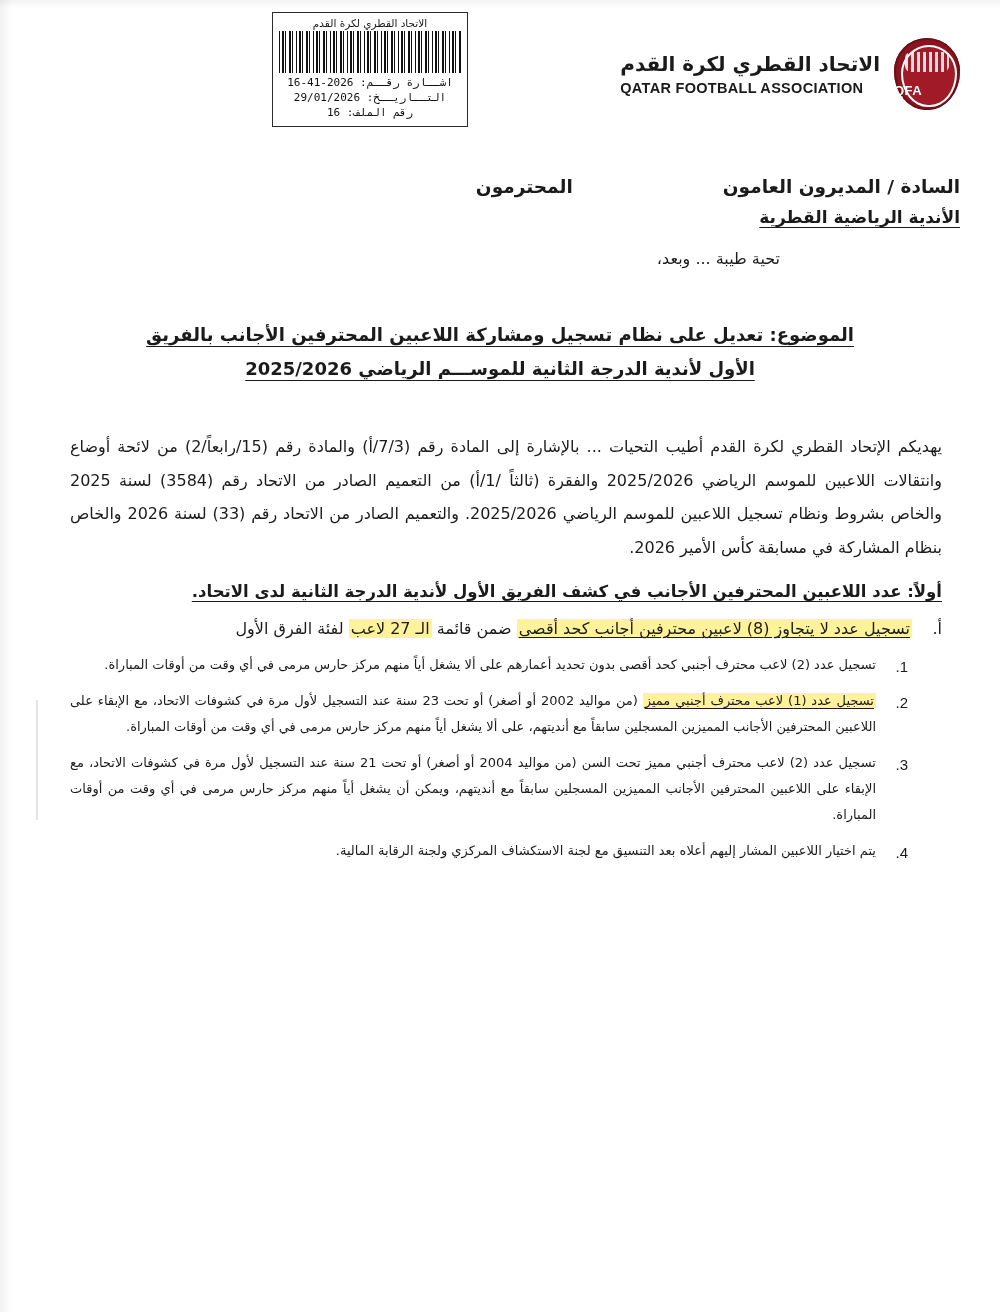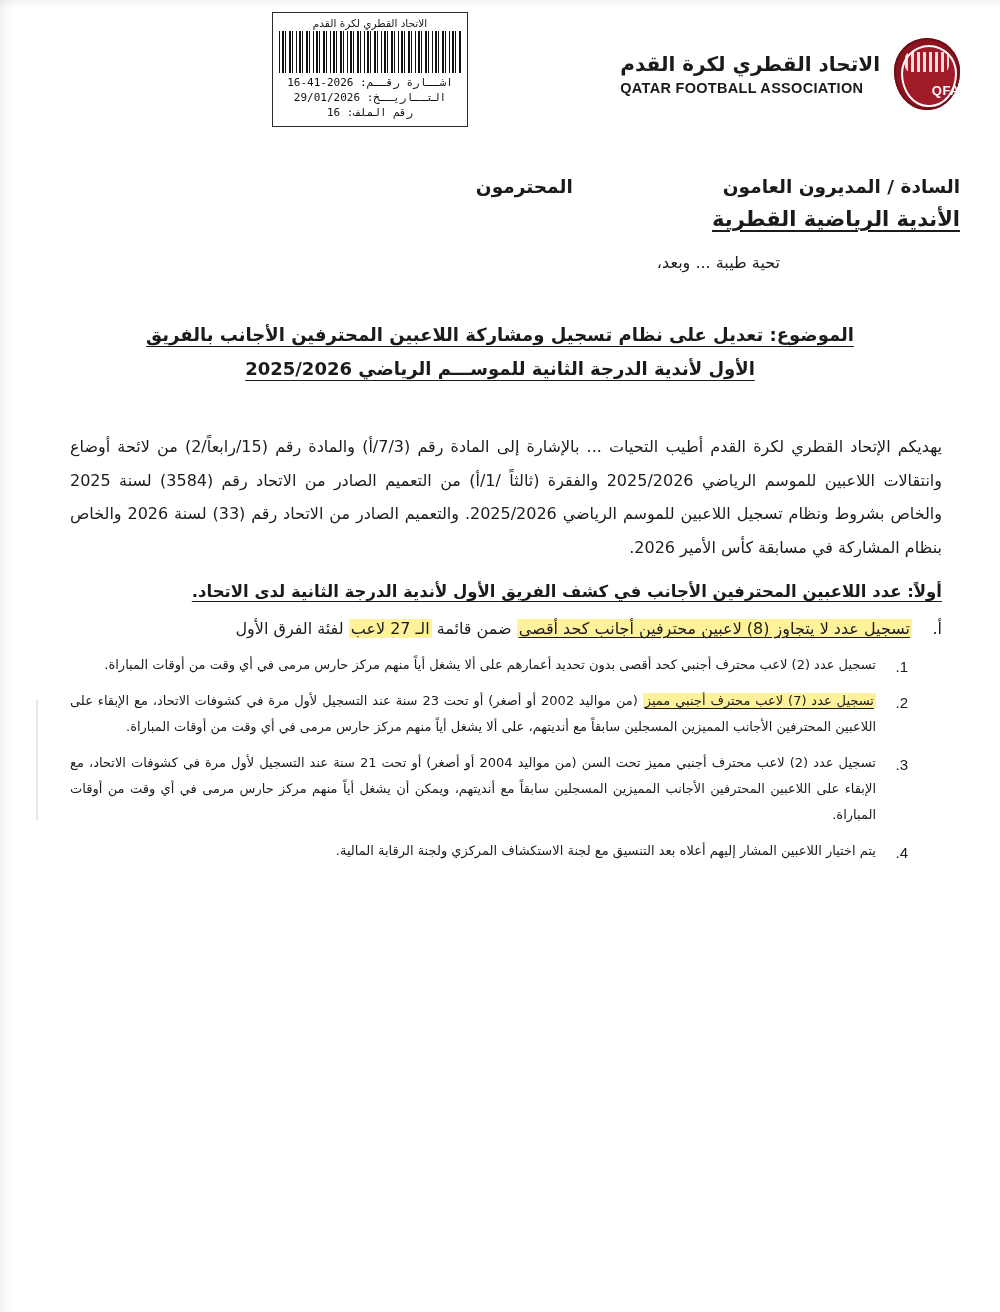--- a/index.html
+++ b/index.html
@@ -75,21 +75,21 @@
     background:
       repeating-linear-gradient(90deg, #ffffff 0 3px, transparent 3px 6px);
     opacity: .85;
     border-radius: 6px;
   }
   .crest .qfa {
     position: absolute;
     left: 0;
     right: 0;
     bottom: 12px;
-    text-align: right;
+    text-align: left;
     color: #ffffff;
     font-size: 13px;
     font-weight: bold;
     letter-spacing: .5px;
     font-family: "Liberation Sans", sans-serif;
   }
 
   .assoc-names {
     display: flex;
     flex-direction: column;
@@ -162,21 +162,21 @@
     flex-direction: row;
     justify-content: flex-start;
     gap: 150px;
     font-size: 18.5px;
     font-weight: bold;
   }
   .addr-main { white-space: nowrap; }
   .addr-resp { white-space: nowrap; }
   .addr-sub {
     margin-top: 10px;
-    font-size: 21px;
+    font-size: 17px;
     font-weight: bold;
     text-decoration: underline;
     text-underline-offset: 4px;
   }
   .greeting {
     margin-top: 22px;
     font-size: 16px;
     text-align: right;
     padding-left: 0;
     padding-right: 180px;
@@ -366,21 +366,21 @@
     <div class="section-title">أولاً: عدد اللاعبين المحترفين الأجانب في كشف الفريق الأول لأندية الدرجة الثانية لدى الاتحاد.</div>
 
     <ul class="lettered">
       <li>
         <span class="marker">أ.</span>
         <span class="hl-u">تسجيل عدد لا يتجاوز (8) لاعبين محترفين أجانب كحد أقصى</span><span> ضمن قائمة </span><span class="hl">الـ 27 لاعب</span><span> لفئة الفرق الأول</span>
 
         <ol class="numbered">
           <li>تسجيل عدد (2) لاعب محترف أجنبي كحد أقصى بدون تحديد أعمارهم على ألا يشغل أياً منهم مركز حارس مرمى في أي وقت من أوقات المباراة.</li>
           <li>
-            <span class="hl-u">تسجيل عدد (7) لاعب محترف أجنبي مميز</span><span> (من مواليد 2002 أو أصغر) أو تحت 23 سنة عند التسجيل لأول مرة في كشوفات الاتحاد، مع الإبقاء على اللاعبين المحترفين الأجانب المميزين المسجلين سابقاً مع أنديتهم، على ألا يشغل أياً منهم مركز حارس مرمى في أي وقت من أوقات المباراة.</span>
+            <span class="hl-u">تسجيل عدد (1) لاعب محترف أجنبي مميز</span><span> (من مواليد 2002 أو أصغر) أو تحت 23 سنة عند التسجيل لأول مرة في كشوفات الاتحاد، مع الإبقاء على اللاعبين المحترفين الأجانب المميزين المسجلين سابقاً مع أنديتهم، على ألا يشغل أياً منهم مركز حارس مرمى في أي وقت من أوقات المباراة.</span>
           </li>
           <li>تسجيل عدد (2) لاعب محترف أجنبي مميز تحت السن (من مواليد 2004 أو أصغر) أو تحت 21 سنة عند التسجيل لأول مرة في كشوفات الاتحاد، مع الإبقاء على اللاعبين المحترفين الأجانب المميزين المسجلين سابقاً مع أنديتهم، ويمكن أن يشغل أياً منهم مركز حارس مرمى في أي وقت من أوقات المباراة.</li>
           <li>يتم اختيار اللاعبين المشار إليهم أعلاه بعد التنسيق مع لجنة الاستكشاف المركزي ولجنة الرقابة المالية.</li>
         </ol>
       </li>
     </ul>
 
   </div>
 
 </div>

